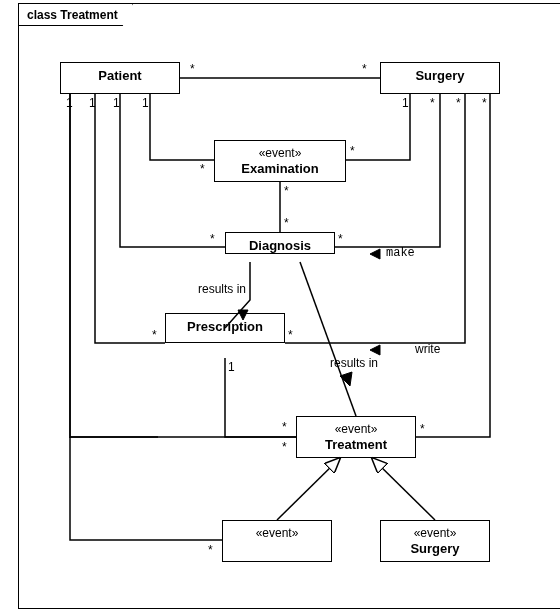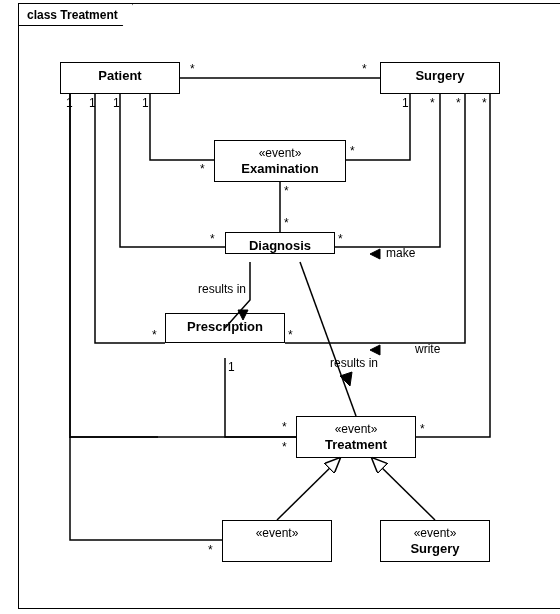--- a/index.html
+++ b/index.html
@@ -201,16 +201,16 @@
   <div class="lbl" style="left:228px; top:360px;">1</div>
 
   <div class="lbl" style="left:282px; top:420px;">*</div>
   <div class="lbl" style="left:282px; top:440px;">*</div>
   <div class="lbl" style="left:420px; top:422px;">*</div>
 
   <div class="lbl" style="left:208px; top:543px;">*</div>
 
   <div class="lbl" style="left:198px; top:282px;">results in</div>
   <div class="lbl" style="left:330px; top:356px;">results in</div>
-  <div class="lbl" style="left:386px; top:246px;">make</div>
+  <div class="lbl" style="left:386px; top:246px;font-family:Liberation Mono, monospace;">make</div>
   <div class="lbl" style="left:386px; top:342px;margin-left:29px;">write</div>
 
 </div>
 
 </body></html>

